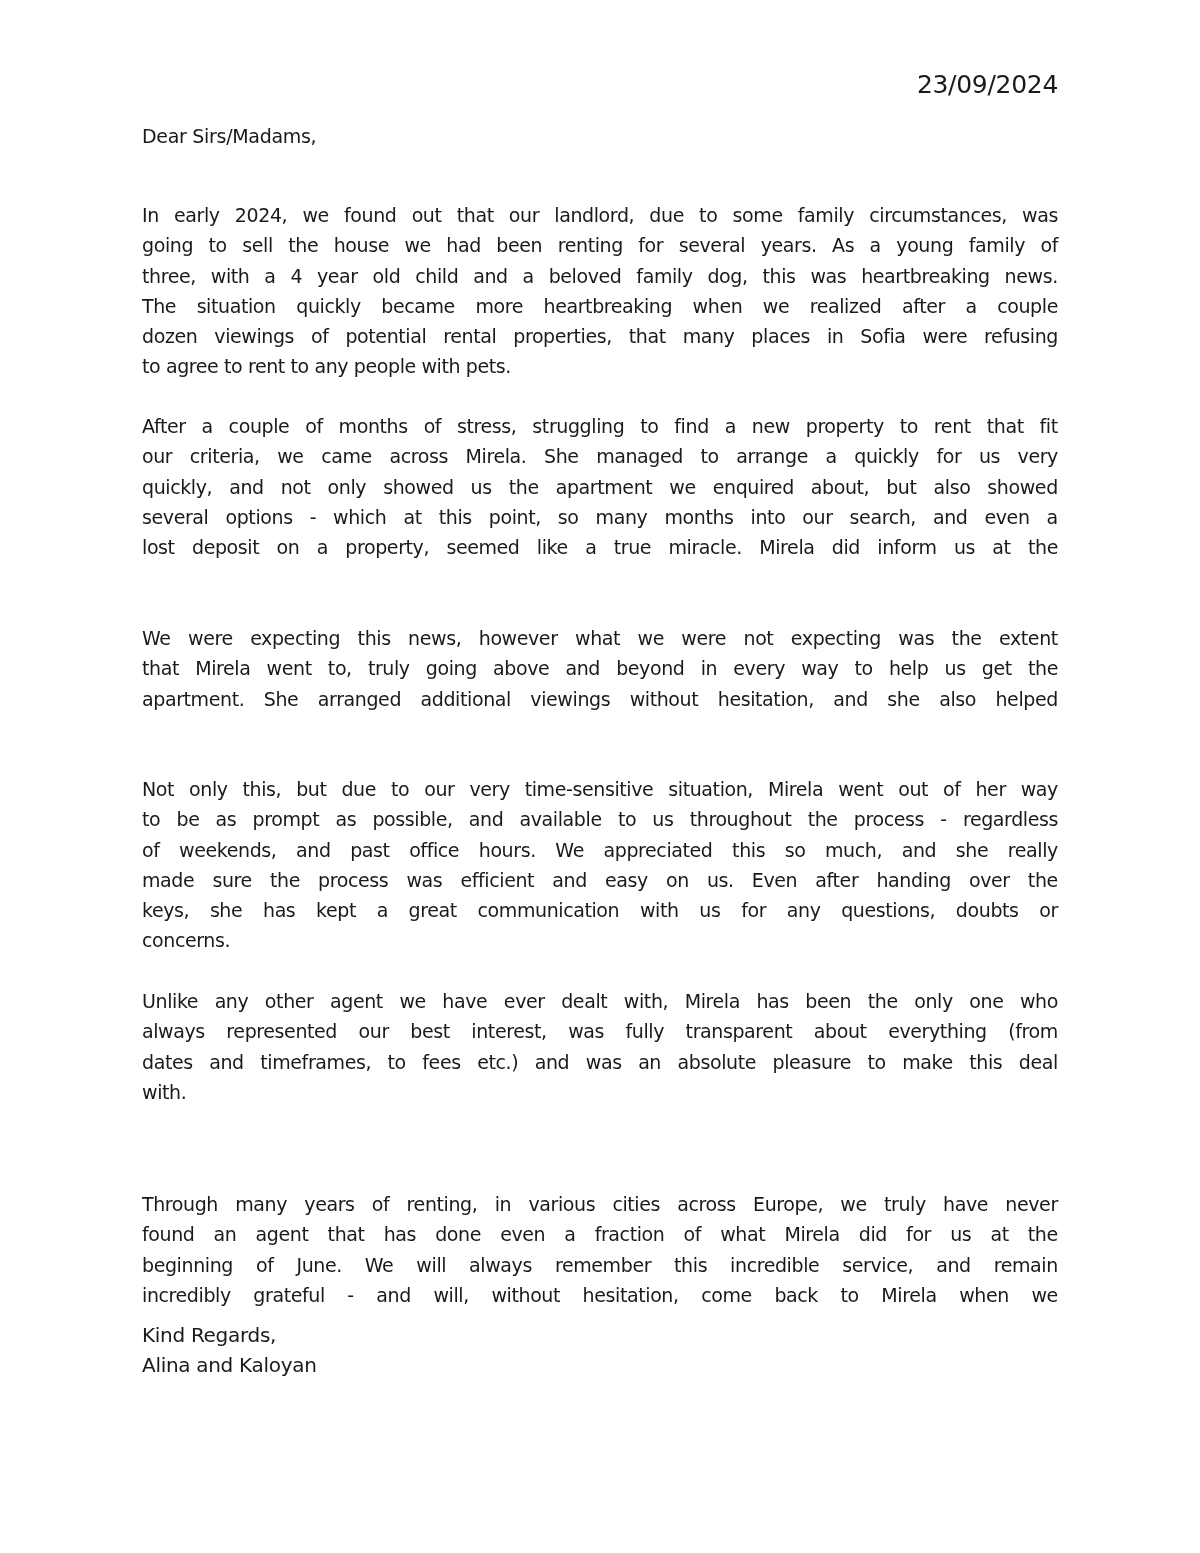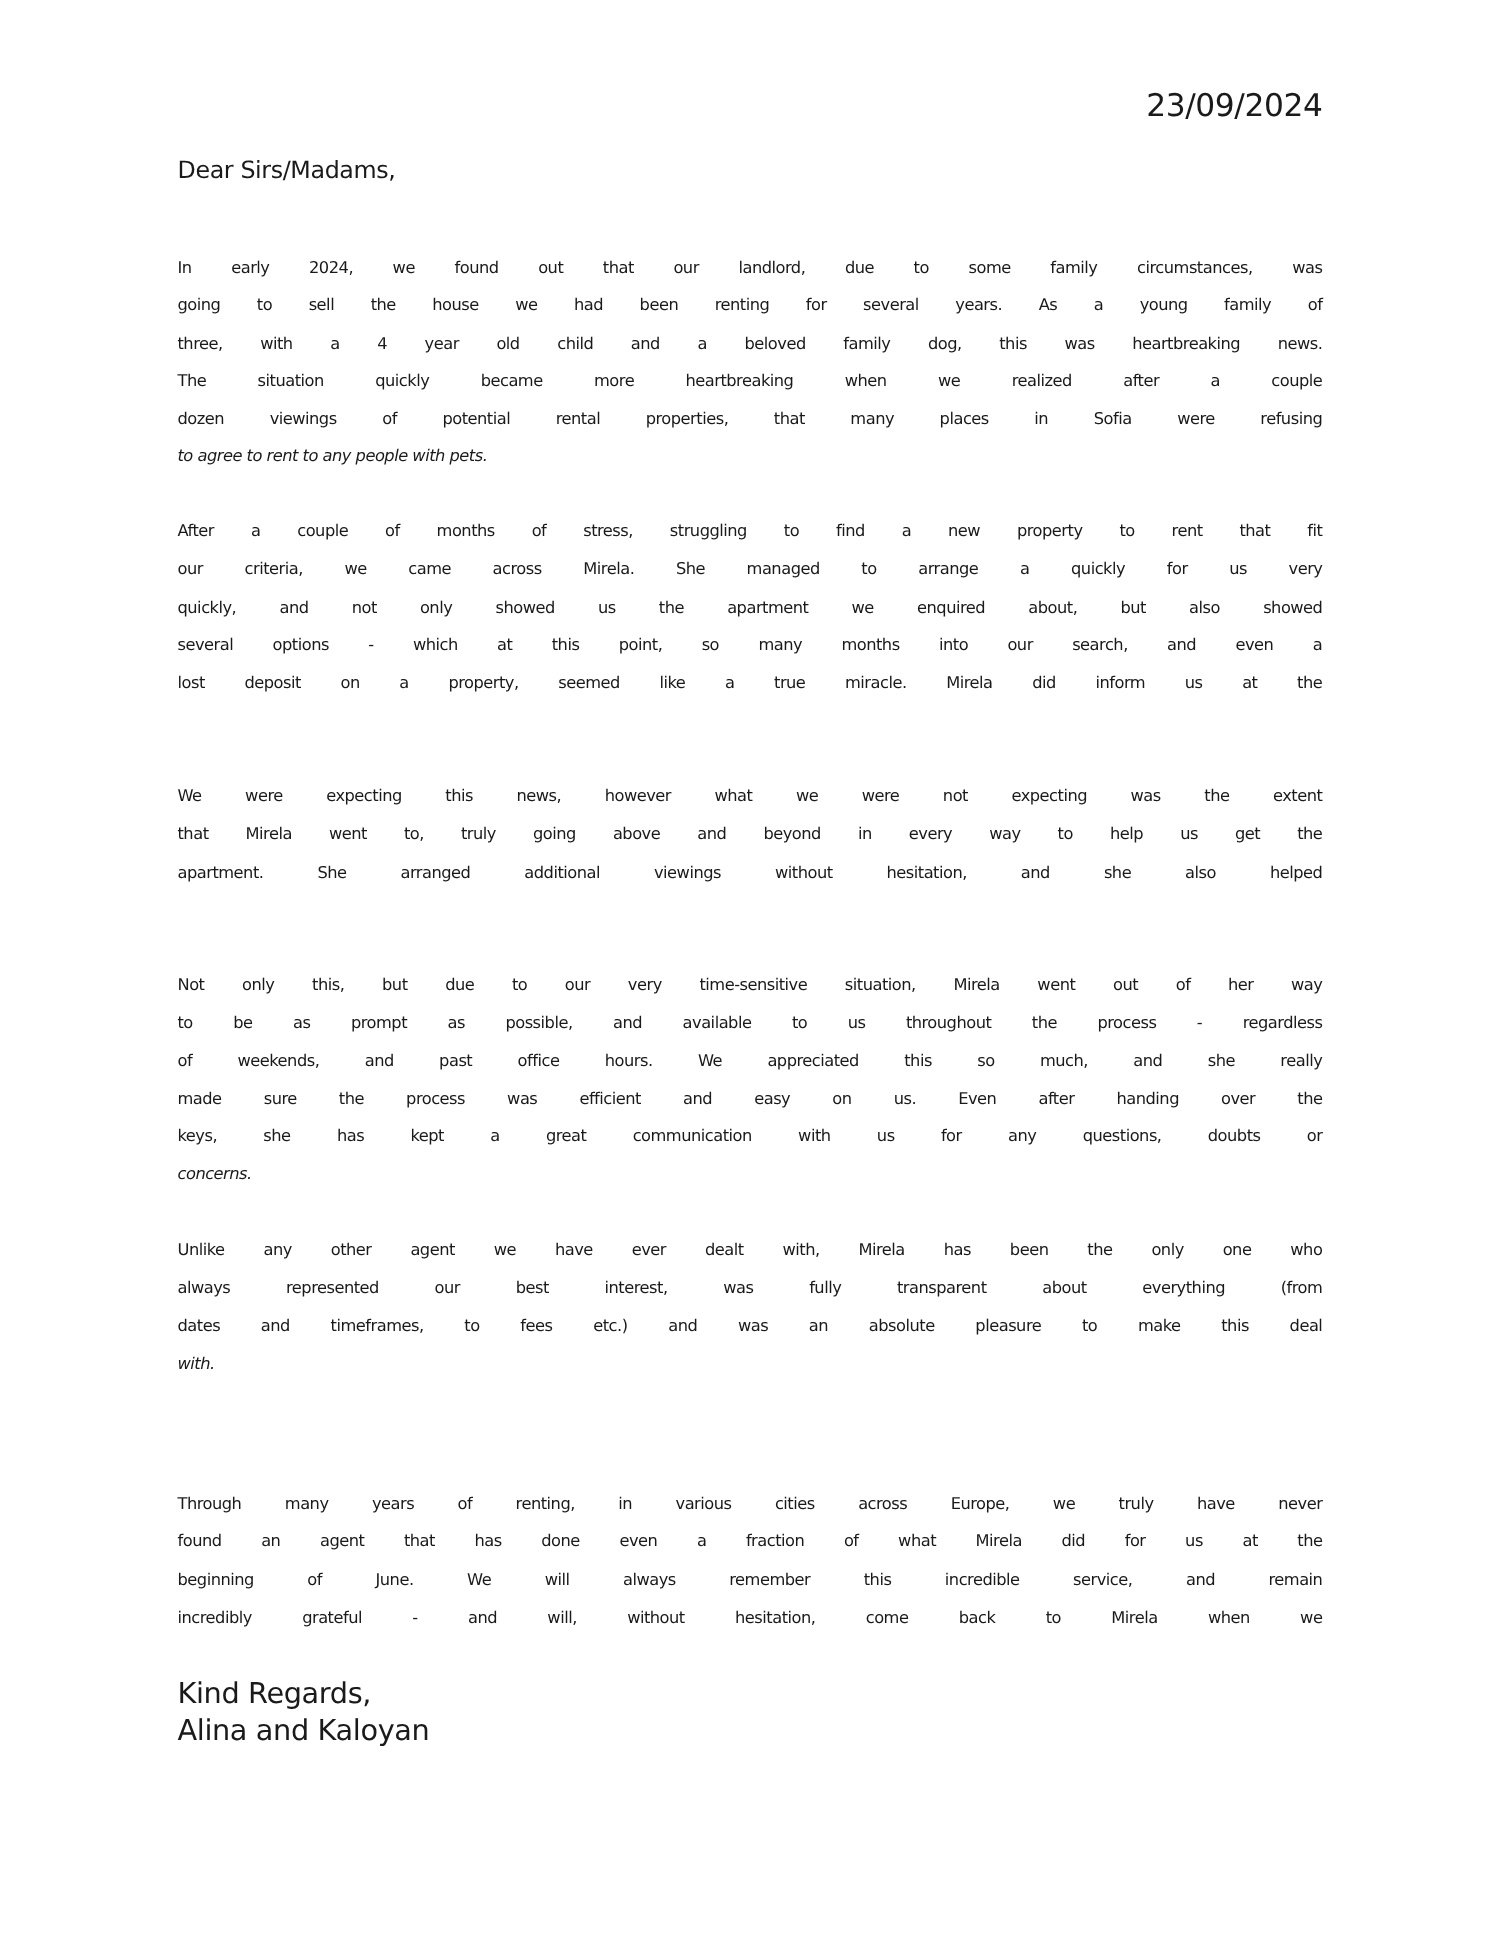--- a/index.html
+++ b/index.html
@@ -1,24 +1,24 @@
 <!DOCTYPE html>
 <html><head>
   <meta charset="utf-8">
   <style>
     html, body { margin: 0; padding: 0; background: #ffffff; }
     body { width: 1200px; height: 1553px; position: relative; overflow: hidden;
       font-family: "DejaVu Sans", sans-serif; color: #1a1a1a; }
     .date { position: absolute; right: 142px; top: 70px; font-size: 25px; letter-spacing: -0.3px; }
     .salutation { position: absolute; left: 142px; top: 125px; font-size: 19px; letter-spacing: -0.3px; }
-    .para { position: absolute; left: 142px; width: 916px; font-size: 13px; line-height: 30.3px; letter-spacing: -0.4px; }
+    .para { position: absolute; left: 142px; width: 916px; font-size: 19px; line-height: 30.3px; letter-spacing: -0.4px; }
     .line { display: block; text-align: justify; text-align-last: justify; white-space: nowrap; height: 30.3px; overflow: visible; }
     .line span.w { display: flex; justify-content: space-between; }
-    .line.last { text-align-last: left; font-style: italic; }
-    .closing { position: absolute; left: 142px; top: 1320px; font-size: 23px; line-height: 30.3px; letter-spacing: -0.3px; margin-top: 20px; }
+    .line.last { text-align-last: left; }
+    .closing { position: absolute; left: 142px; top: 1320px; font-size: 20px; line-height: 30.3px; letter-spacing: -0.3px; }
   </style>
 </head>
 <body>
 
 <div>
   <div class="date">23/09/2024</div>
   <div class="salutation">Dear Sirs/Madams,</div>
 
   <div class="para" style="top:200px;">
       <div class="line">

